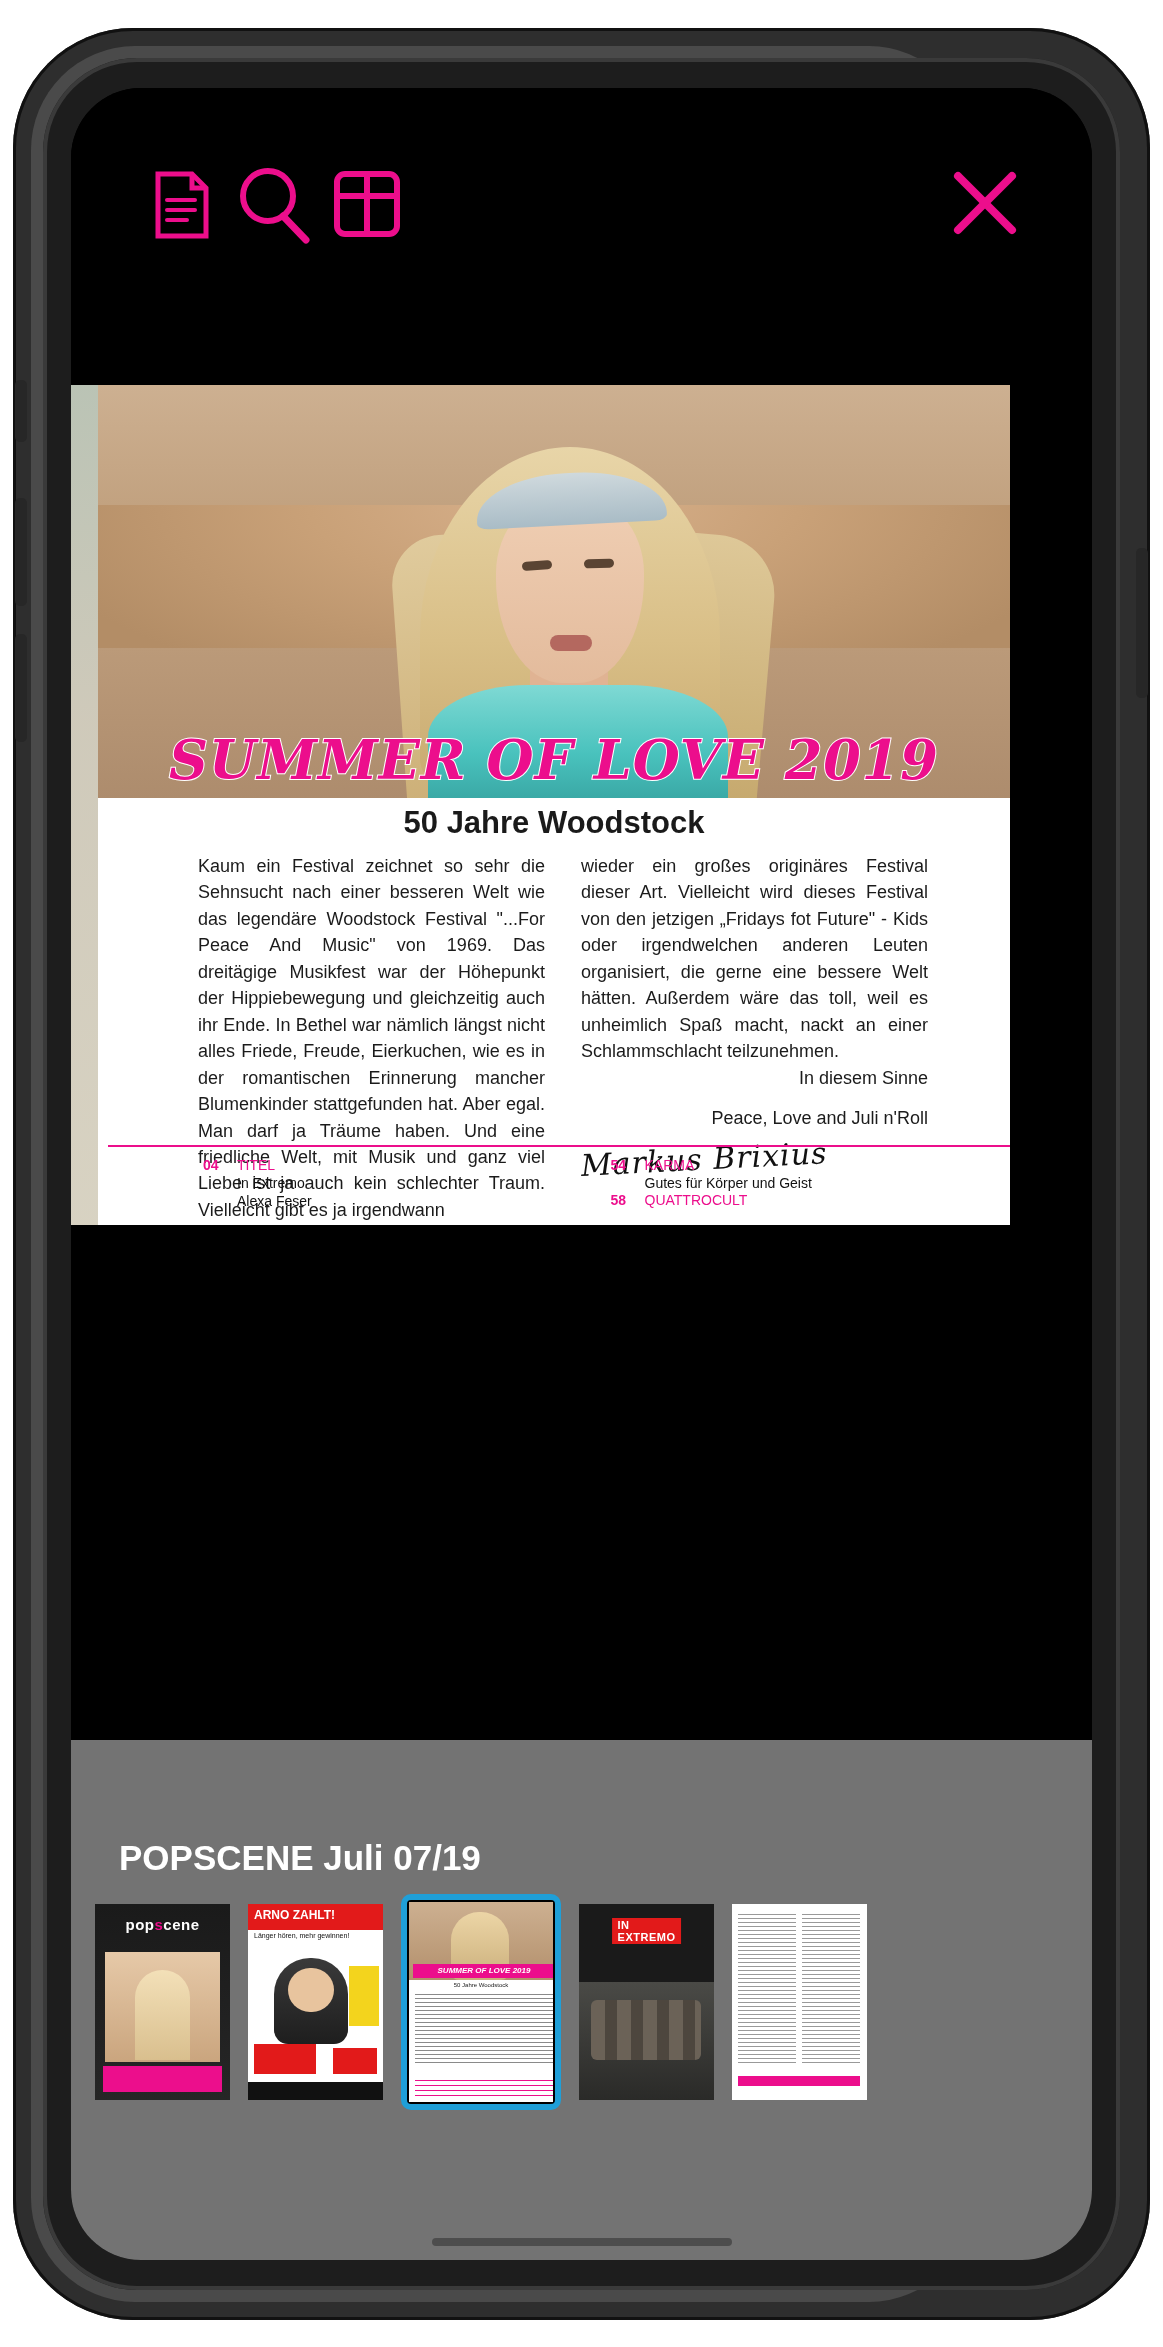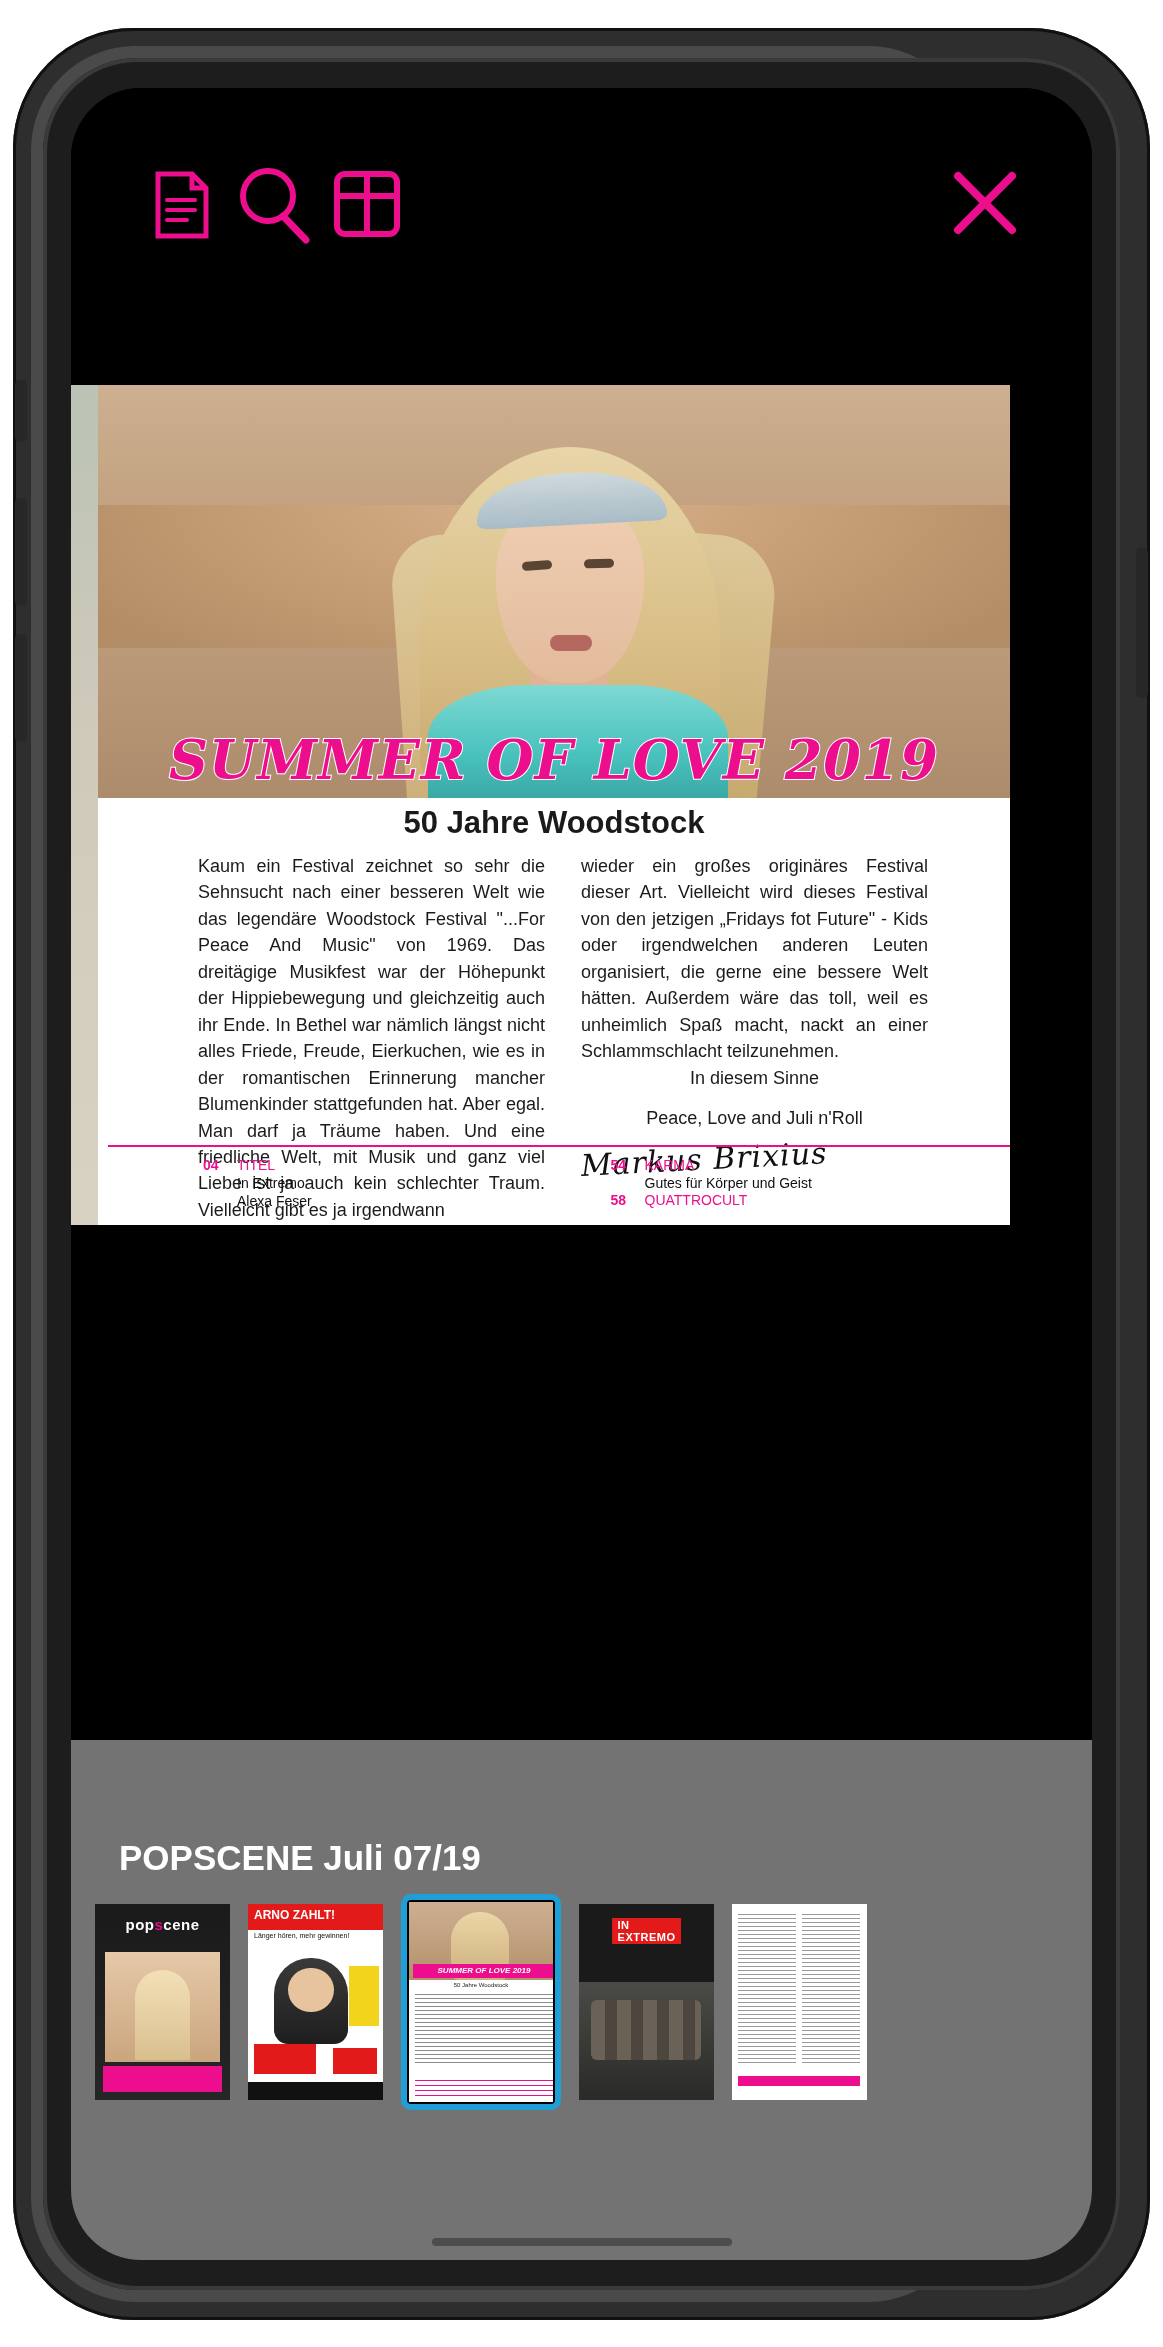--- a/index.html
+++ b/index.html
@@ -189,21 +189,21 @@
     display: flex;
     gap: 36px;
   }
   .col { width: 347px; }
   .col p {
     font-size: 18px;
     line-height: 1.47;
     color: #1b1b1b;
     text-align: justify;
   }
-  .col p.nojust { text-align: center; }
+  .col p.nojust { text-align: right; }
   .spacer-sm { height: 14px; }
   #signature {
     margin-top: 16px;
     font-family: "DejaVu Serif", serif;
     font-style: italic;
     font-size: 30px;
     color: #111;
     letter-spacing: 1px;
     transform: rotate(-3deg);
     transform-origin: left center;

